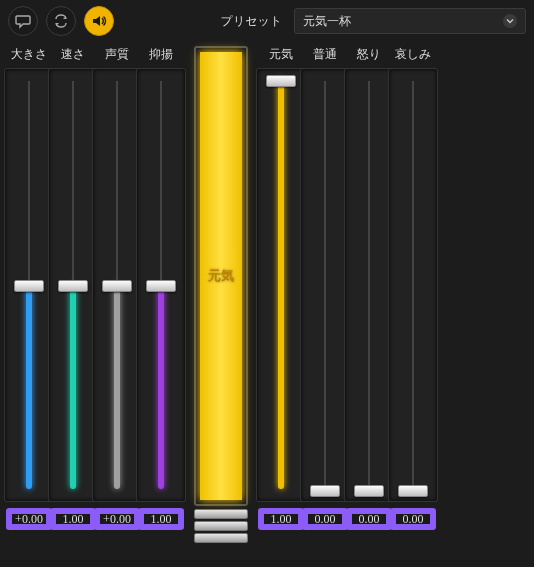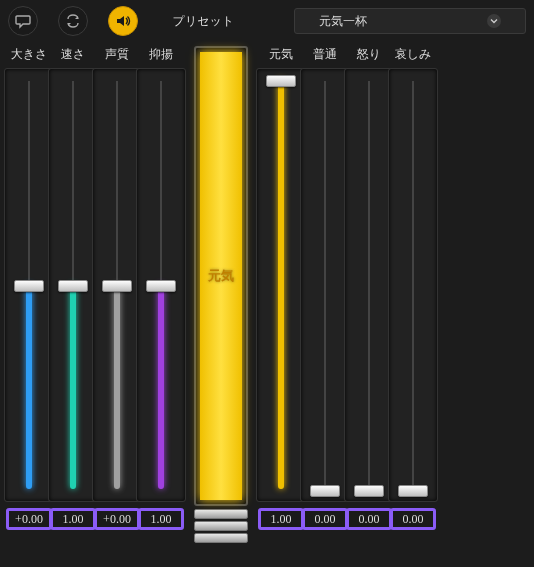--- a/index.html
+++ b/index.html
@@ -15,21 +15,21 @@
   }
   .root {
     width: 534px;
     height: 567px;
     position: relative;
   }
   .topbar {
     display: flex;
     align-items: center;
     padding: 6px 8px 4px 8px;
-    gap: 20px;
+    gap: 8px;
   }
   .icon-btn {
     width: 30px; height: 30px;
     border-radius: 50%;
     background: #1a1a1a;
     border: 1px solid #3a3a3a;
     display: flex; align-items: center; justify-content: center;
     cursor: pointer;
   }
   .icon-btn.active {
@@ -45,23 +45,22 @@
   }
   .preset-select {
     width: 232px;
     height: 26px;
     background: #262626;
     border: 1px solid #3a3a3a;
     border-radius: 3px;
     display: flex;
     align-items: center;
     justify-content: space-between;
-    padding: 0 24px;
+    padding: 0 8px;
     cursor: pointer;
-    margin-left: 36px;
   }
   .preset-select .chev {
     width: 14px; height: 14px;
     background: #3a3a3a;
     border-radius: 50%;
     display:flex;align-items:center;justify-content:center;
   }
   .preset-select .chev svg { display:block; }
 
   .sliders-area {
@@ -120,21 +119,21 @@
     border: 1px solid #888;
     border-radius: 2px;
     cursor: pointer;
     box-shadow: 0 1px 2px rgba(0,0,0,0.6);
   }
   .value-box {
     width: 46px;
     height: 22px;
     margin-top: 6px;
     background: #1a1a1a;
-    border: 3px solid #8b5cf6;
+    border: 6px solid #8b5cf6;
     border-radius: 3px;
     display:flex;align-items:center;justify-content:center;
     font-size: 12px;
     color: #ddd;
   }
 
   
   .big-meter-col {
     width: 62px;
     display:flex;

